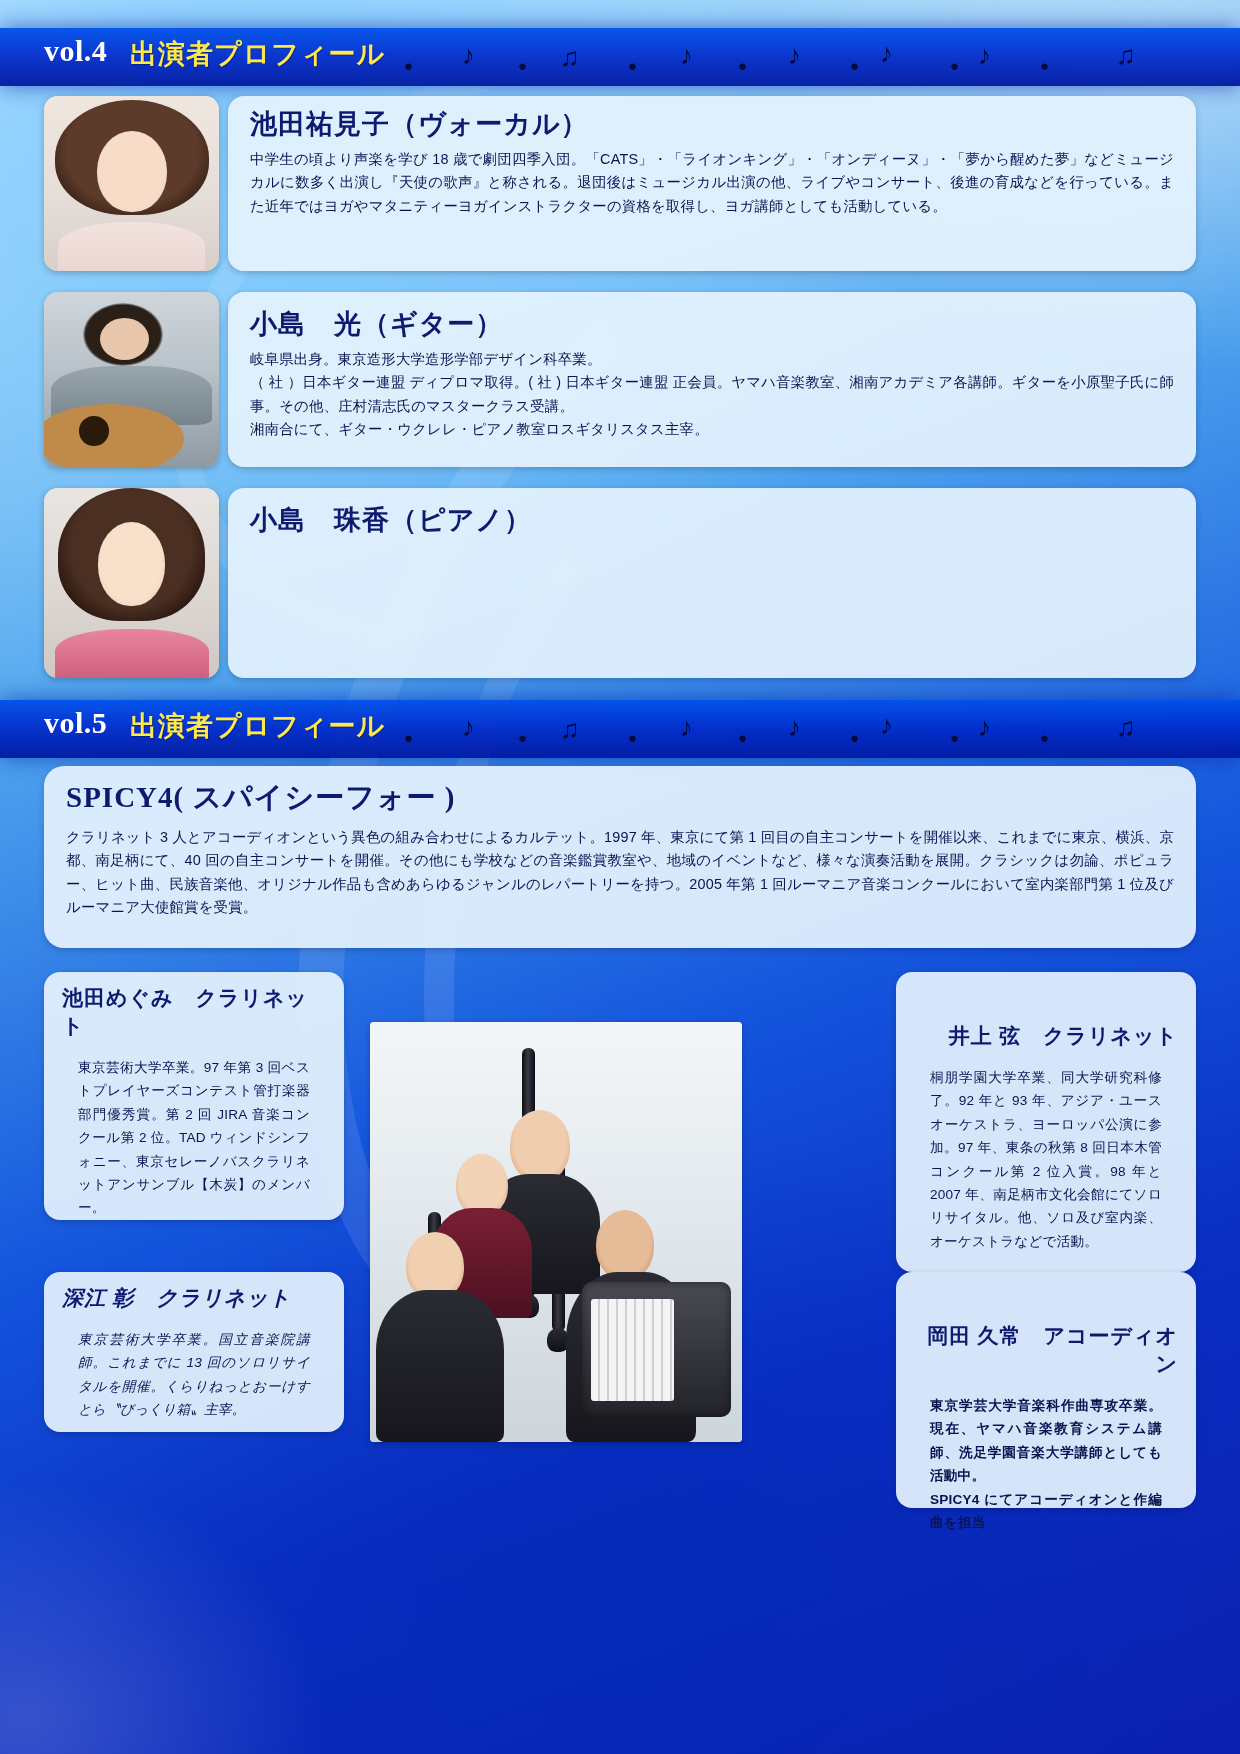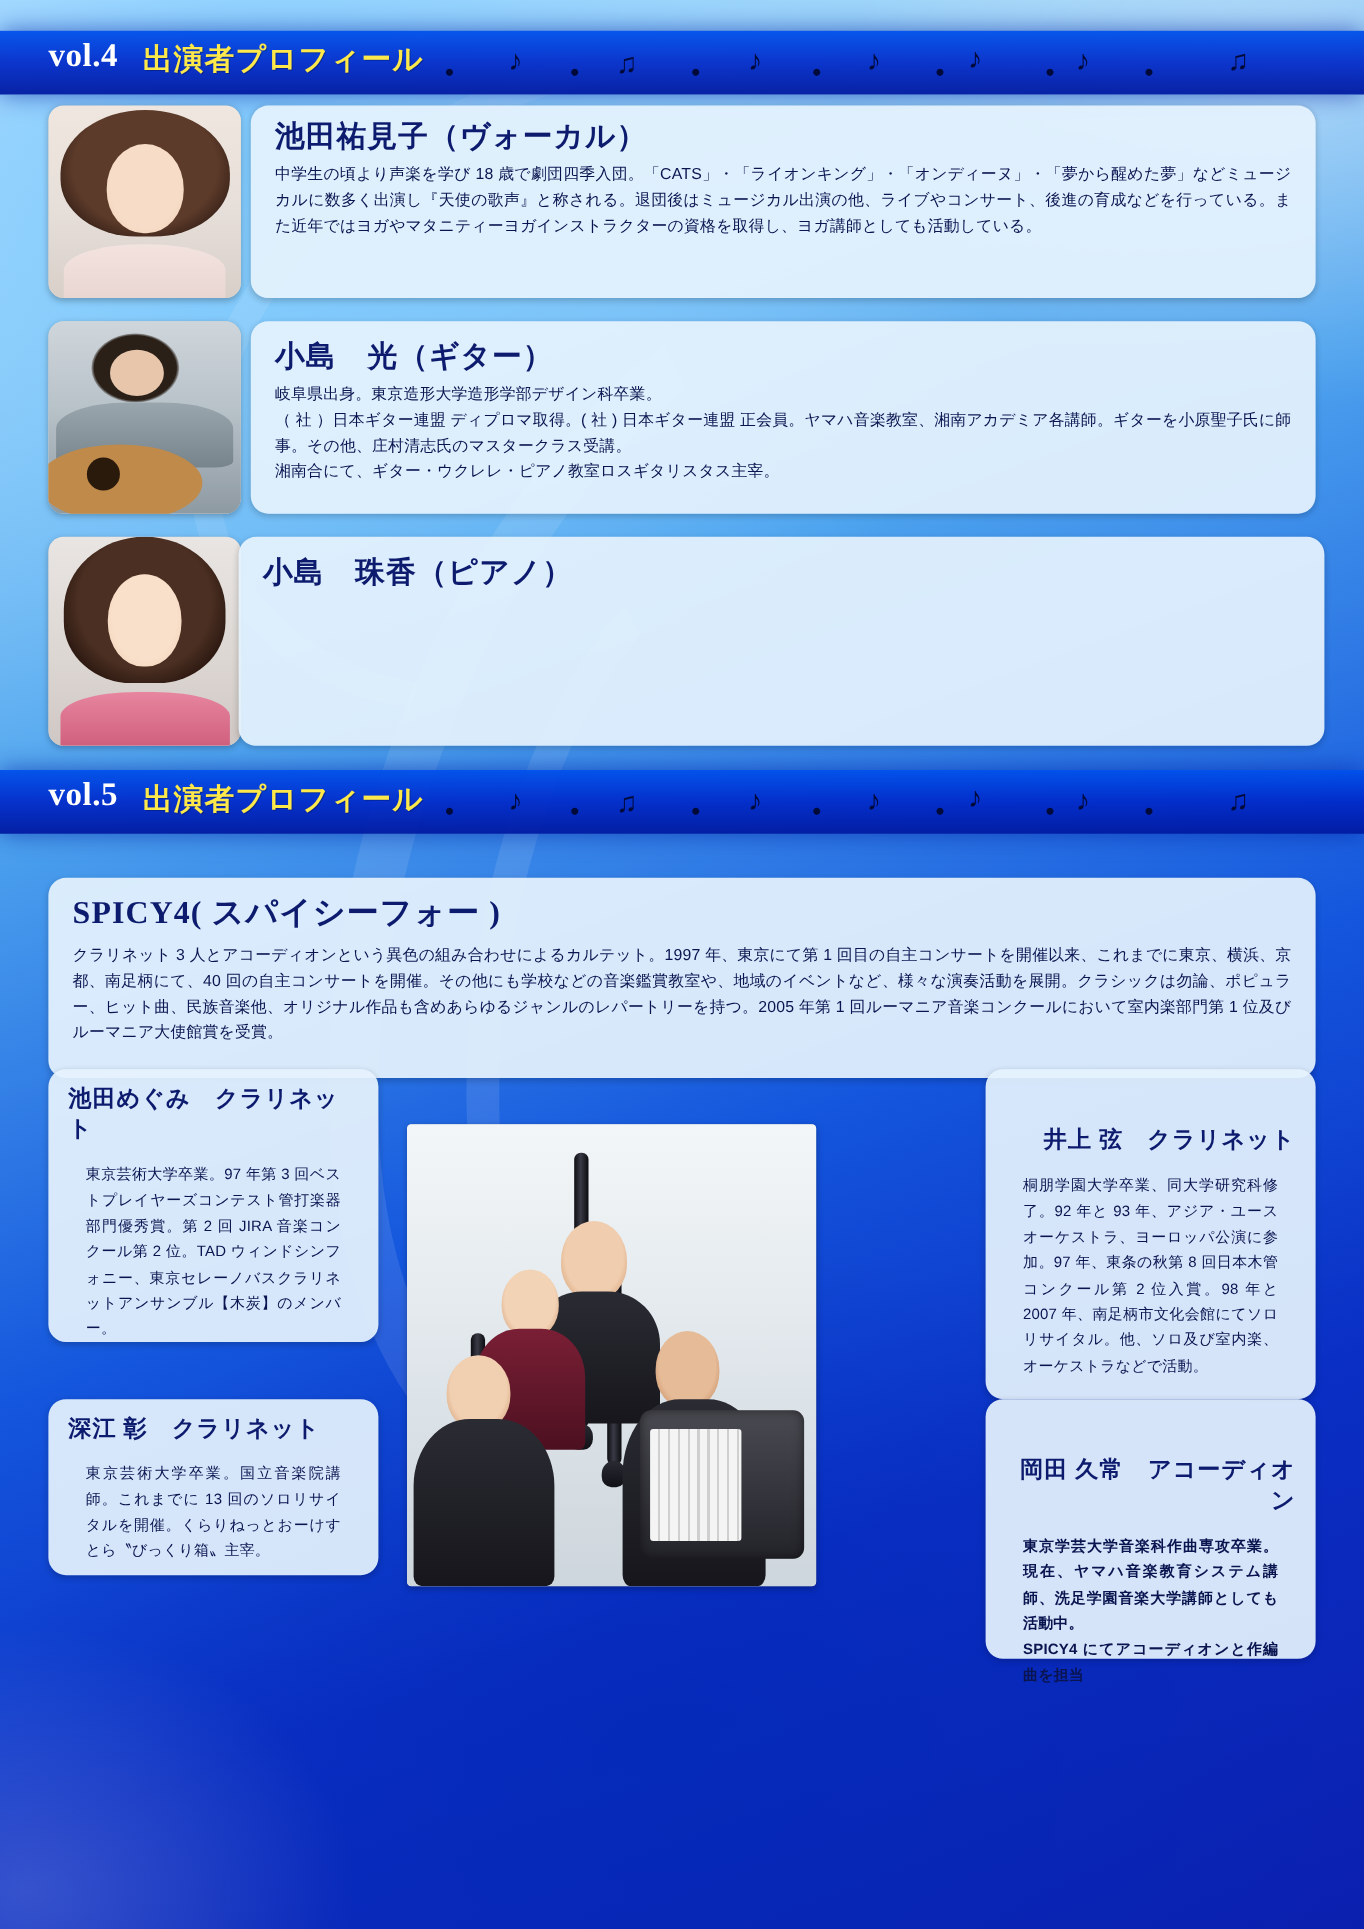--- a/index.html
+++ b/index.html
@@ -323,21 +323,21 @@
   </div>
 </div>
 
 <div class="photo" style="left:44px; top:488px; width:175px; height:190px;">
   <div class="ph ph-piano">
     <div class="p-hair"></div>
       <div class="p-face"></div>
       <div class="p-dress"></div>
   </div>
 </div>
-<div class="card" style="left:217px; top:488px; width:968px; height:190px;padding-left:19px;">
+<div class="card" style="left:228px; top:488px; width:968px; height:190px;">
   <div class="inner" style="left:22px; top:14px; width:924px;">
     <p class="pname">小島　珠香（ピアノ）</p>
   </div>
 </div>
 
 <div class="band" style="top:700px;">
   <div class="vol">vol.5</div>
   <div class="title">出演者プロフィール</div>
   <div class="notes">
     <span class="dot" style="left:14px; top:30px;">●</span>
@@ -350,42 +350,42 @@
     <span style="left:398px; top:14px;">♪</span>
     <span class="dot" style="left:460px; top:30px;">●</span>
     <span style="left:490px; top:12px;">♪</span>
     <span class="dot" style="left:560px; top:30px;">●</span>
     <span style="left:588px; top:14px;">♪</span>
     <span class="dot" style="left:650px; top:30px;">●</span>
     <span style="left:726px; top:14px;">♫</span>
   </div>
 </div>
 
-<div class="card" style="left:44px; top:798px; width:1152px; height:182px;">
+<div class="card" style="left:44px; top:766px; width:1152px; height:182px;border-radius:20px;">
   <div class="inner" style="left:22px; top:12px; width:1108px;">
     <p class="spicy-title">SPICY4( スパイシーフォー )</p>
     <p class="pbody">クラリネット 3 人とアコーディオンという異色の組み合わせによるカルテット。1997 年、東京にて第 1 回目の自主コンサートを開催以来、これまでに東京、横浜、京都、南足柄にて、40 回の自主コンサートを開催。その他にも学校などの音楽鑑賞教室や、地域のイベントなど、様々な演奏活動を展開。クラシックは勿論、ポピュラー、ヒット曲、民族音楽他、オリジナル作品も含めあらゆるジャンルのレパートリーを持つ。2005 年第 1 回ルーマニア音楽コンクールにおいて室内楽部門第 1 位及びルーマニア大使館賞を受賞。</p>
   </div>
 </div>
 
 <div class="card" style="left:44px; top:972px; width:300px; height:248px;">
   <div class="inner" style="left:18px; top:12px; width:264px;">
     <p class="member-name">池田めぐみ　クラリネット</p>
     <p class="member-body">東京芸術大学卒業。97 年第 3 回ベストプレイヤーズコンテスト管打楽器部門優秀賞。第 2 回 JIRA 音楽コンクール第 2 位。TAD ウィンドシンフォニー、東京セレーノバスクラリネットアンサンブル【木炭】のメンバー。</p>
   </div>
 </div>
 
 <div class="card" style="left:896px; top:972px; width:300px; height:300px;">
   <div class="inner" style="left:18px; top:12px; width:264px;">
     <p class="member-name right">井上 弦　クラリネット</p>
     <p class="member-body">桐朋学園大学卒業、同大学研究科修了。92 年と 93 年、アジア・ユースオーケストラ、ヨーロッパ公演に参加。97 年、東条の秋第 8 回日本木管コンクール第 2 位入賞。98 年と 2007 年、南足柄市文化会館にてソロリサイタル。他、ソロ及び室内楽、オーケストラなどで活動。</p>
   </div>
 </div>
 
-<div class="card" style="left:44px; top:1272px; width:300px; height:160px;">
+<div class="card" style="left:44px; top:1272px; width:300px; height:160px;font-style:italic;">
   <div class="inner" style="left:18px; top:12px; width:264px;">
     <p class="member-name">深江 彰　クラリネット</p>
     <p class="member-body">東京芸術大学卒業。国立音楽院講師。これまでに 13 回のソロリサイタルを開催。くらりねっとおーけすとら〝びっくり箱〟主宰。</p>
   </div>
 </div>
 
 <div class="card" style="left:896px; top:1272px; width:300px; height:236px;">
   <div class="inner" style="left:18px; top:12px; width:264px;">
     <p class="member-name right">岡田 久常　アコーディオン</p>
     <p class="member-body" style="white-space:pre-line;font-weight:bold;">東京学芸大学音楽科作曲専攻卒業。現在、ヤマハ音楽教育システム講師、洗足学園音楽大学講師としても活動中。

